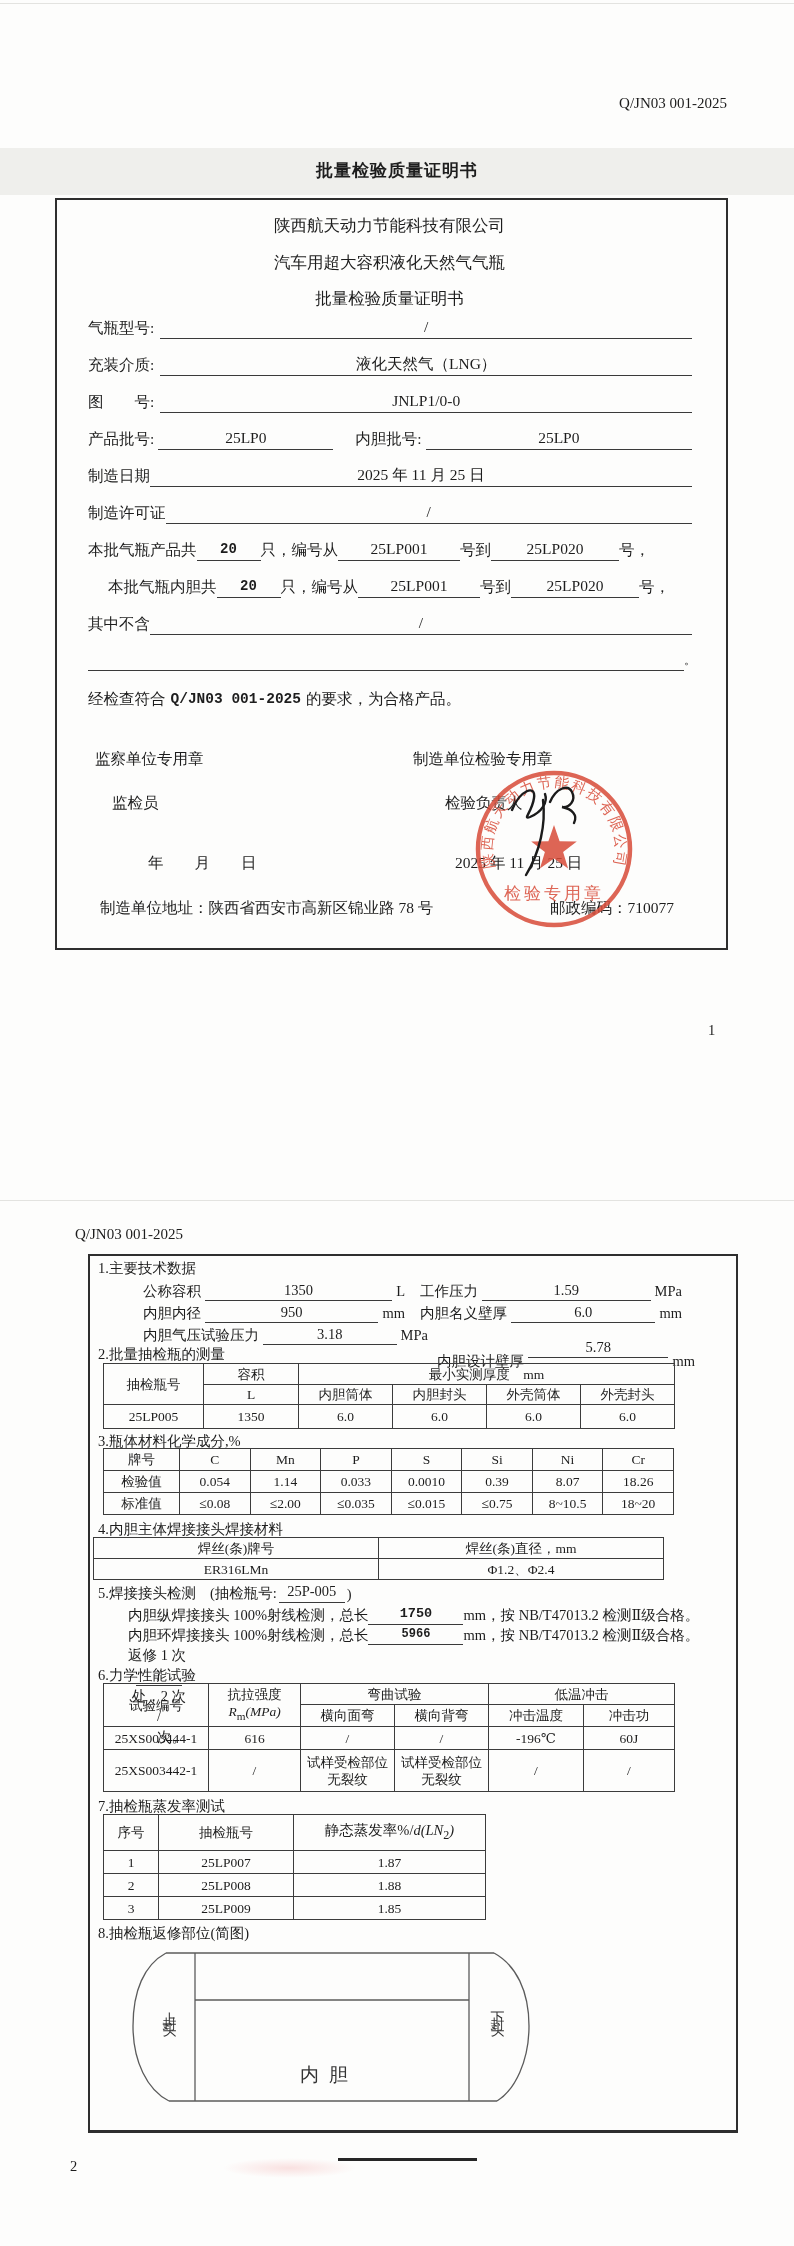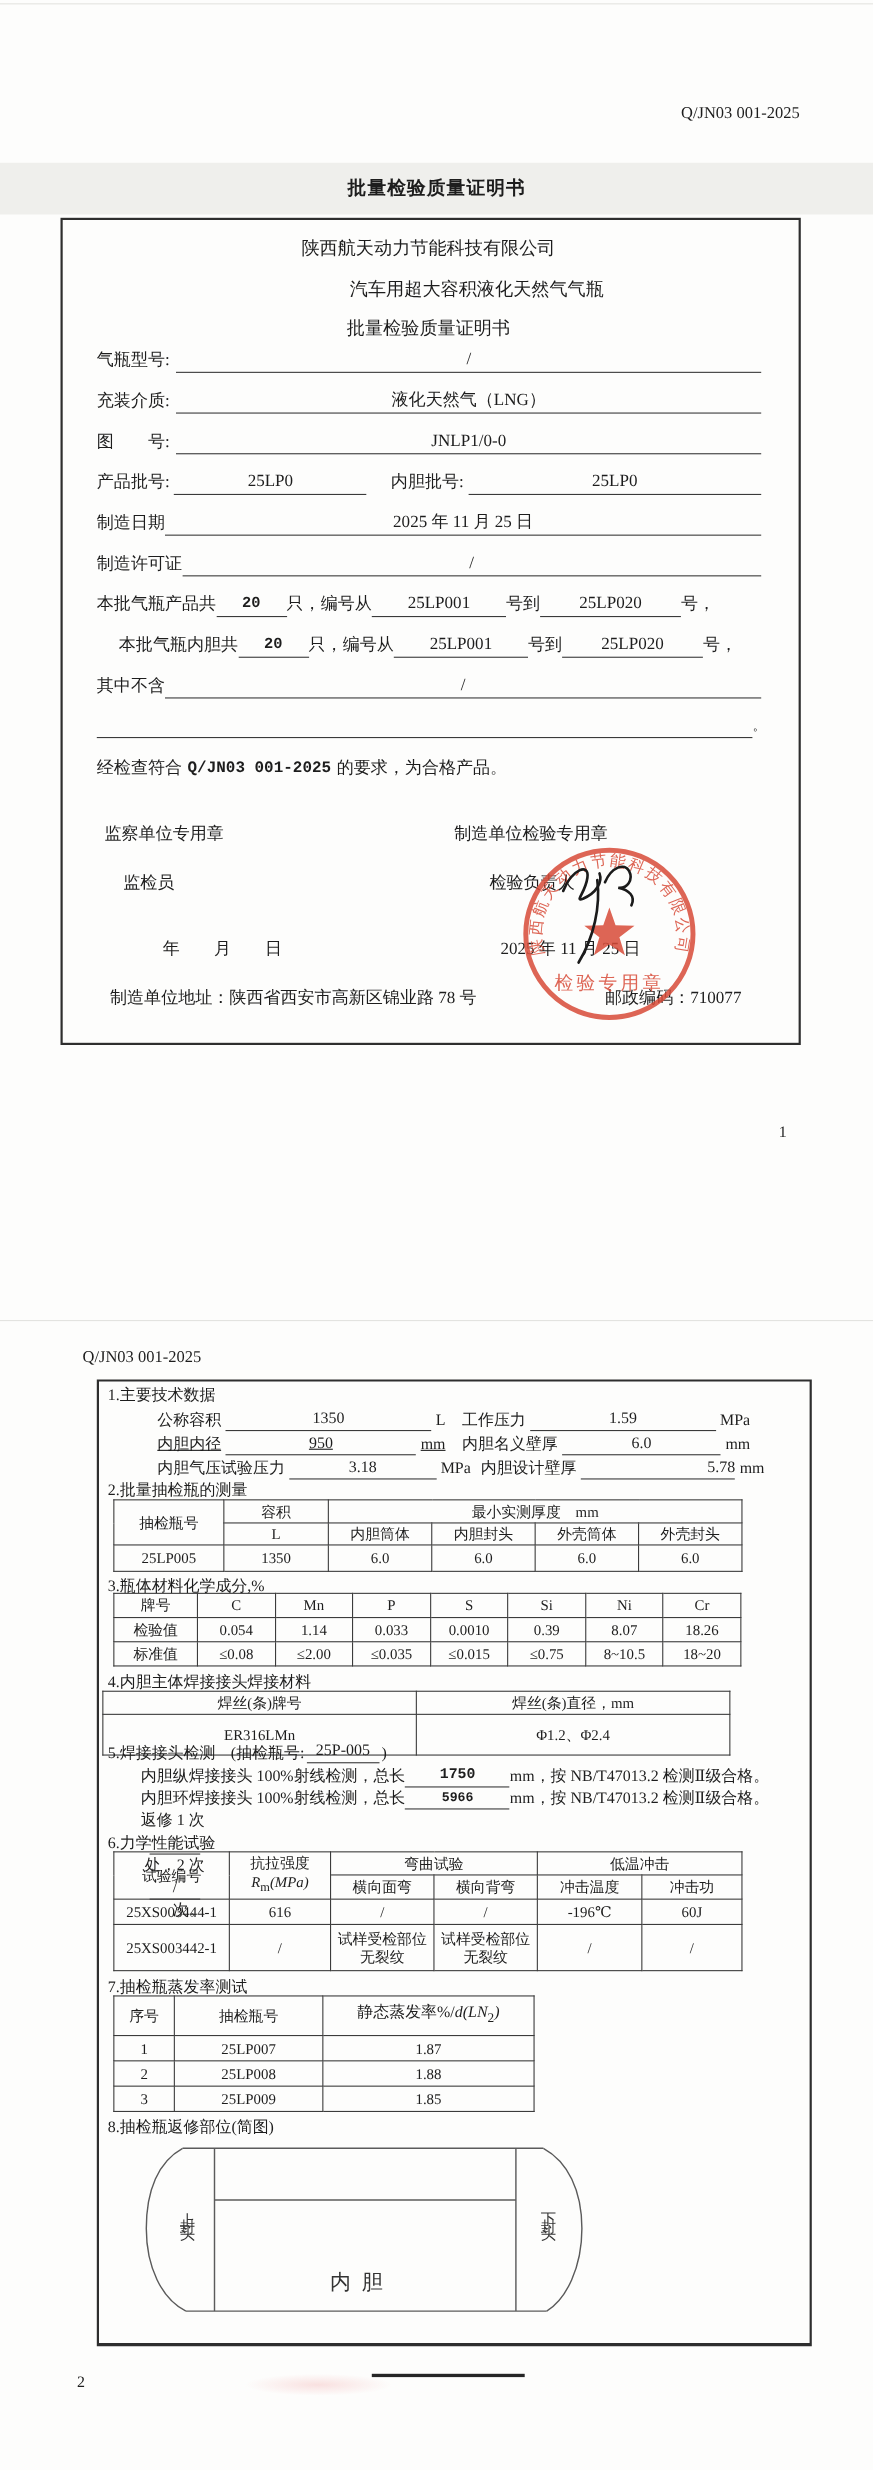--- a/index.html
+++ b/index.html
@@ -34,21 +34,21 @@
   <div class="abs smudge" style="left:222px;top:2158px;width:135px;height:20px;"></div>
 
   <div class="abs" style="right:67px;top:95px;font-size:15px;">Q/JN03 001-2025</div>
 
   <div class="abs titleband" style="left:0;top:148px;width:794px;height:47px;"></div>
   <div class="abs center" style="left:0;top:159px;width:794px;font-size:17px;font-weight:bold;letter-spacing:1px;">批量检验质量证明书</div>
 
   <div class="abs docbox" style="left:55px;top:198px;width:669px;height:748px;"></div>
 
   <div class="abs center" style="left:55px;top:215px;width:669px;font-size:16.5px;">陕西航天动力节能科技有限公司</div>
-  <div class="abs center" style="left:55px;top:252px;width:669px;font-size:16.5px;padding-left:44px;">汽车用超大容积液化天然气气瓶</div>
+  <div class="abs center" style="left:55px;top:252px;width:669px;font-size:16.5px;">汽车用超大容积液化天然气气瓶</div>
   <div class="abs center" style="left:55px;top:288px;width:669px;font-size:16.5px;">批量检验质量证明书</div>
 
   <div class="abs row fs15" style="left:88px;top:316px;width:604px;">
     <span class="lbl">气瓶型号:</span>
     <span class="uline" style="flex:1;margin-left:6px;"><span>/</span></span>
   </div>
   <div class="abs row fs15" style="left:88px;top:353px;width:604px;">
     <span class="lbl">充装介质:</span>
     <span class="uline" style="flex:1;margin-left:6px;"><span>液化天然气（LNG）</span></span>
   </div>
@@ -144,38 +144,38 @@
   <div class="abs row fs14" style="left:143px;top:1280px;width:262px;">
     <span class="lbl">公称容积</span>
     <span class="uline" style="flex:1;margin:0 4px;">1350</span>
     <span class="lbl">L</span>
   </div>
   <div class="abs row fs14" style="left:420px;top:1280px;width:262px;">
     <span class="lbl">工作压力</span>
     <span class="uline" style="flex:1;margin:0 4px;">1.59</span>
     <span class="lbl">MPa</span>
   </div>
-  <div class="abs row fs14" style="left:143px;top:1302px;width:262px;text-decoration:underline;">
+  <div class="abs row fs14" style="left:143px;top:1302px;width:262px;">
     <span class="lbl">内胆内径</span>
     <span class="uline" style="flex:1;margin:0 4px;">950</span>
     <span class="lbl">mm</span>
   </div>
   <div class="abs row fs14" style="left:420px;top:1302px;width:262px;">
     <span class="lbl">内胆名义壁厚</span>
     <span class="uline" style="flex:1;margin:0 4px;">6.0</span>
     <span class="lbl">mm</span>
   </div>
   <div class="abs row fs14" style="left:143px;top:1324px;width:285px;">
     <span class="lbl">内胆气压试验压力</span>
     <span class="uline" style="flex:1;margin:0 4px;">3.18</span>
     <span class="lbl">MPa</span>
   </div>
   <div class="abs row fs14" style="left:437px;top:1324px;width:258px;">
     <span class="lbl">内胆设计壁厚</span>
-    <span class="uline" style="flex:1;margin:0 4px;text-align:right;">5.78</span>
+    <span class="uline" style="flex:1;margin:13px 4px;">5.78</span>
     <span class="lbl">mm</span>
   </div>
 
   <div class="abs sectitle" style="left:98px;top:1345px;">2.批量抽检瓶的测量</div>
   <table class="abs" style="left:103px;top:1363px;width:571px;">
     <colgroup>
         <col style="width:100px">
         <col style="width:95px">
         <col style="width:94px">
         <col style="width:94px">
@@ -252,21 +252,21 @@
   </tbody>
     </table>
 
   <div class="abs sectitle" style="left:98px;top:1520px;">4.内胆主体焊接接头焊接材料</div>
   <table class="abs" style="left:93px;top:1537px;width:571px;">
     <tbody>
         <tr style="height:21px;">
       <td>焊丝(条)牌号</td>
       <td>焊丝(条)直径，mm</td>
     </tr>
-    <tr style="height:37px;">
+    <tr style="height:21px;">
       <td>ER316LMn</td>
       <td>Φ1.2、Φ2.4</td>
     </tr>
   </tbody>
     </table>
 
   <div class="abs row" style="left:98px;top:1583px;font-size:14.5px;">
     <span class="sectitle">5.焊接接头检测</span>
     <span style="margin-left:14px;">(抽检瓶号:</span>
     <span class="uline" style="min-width:66px;margin:0 2px;">25P-005</span>

